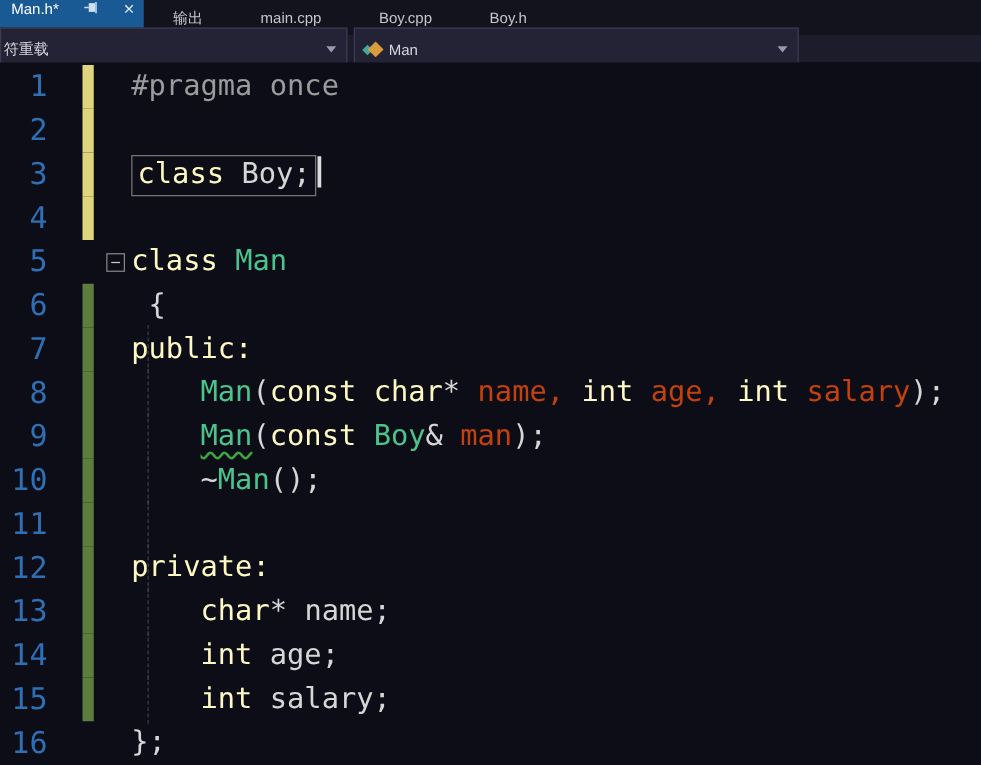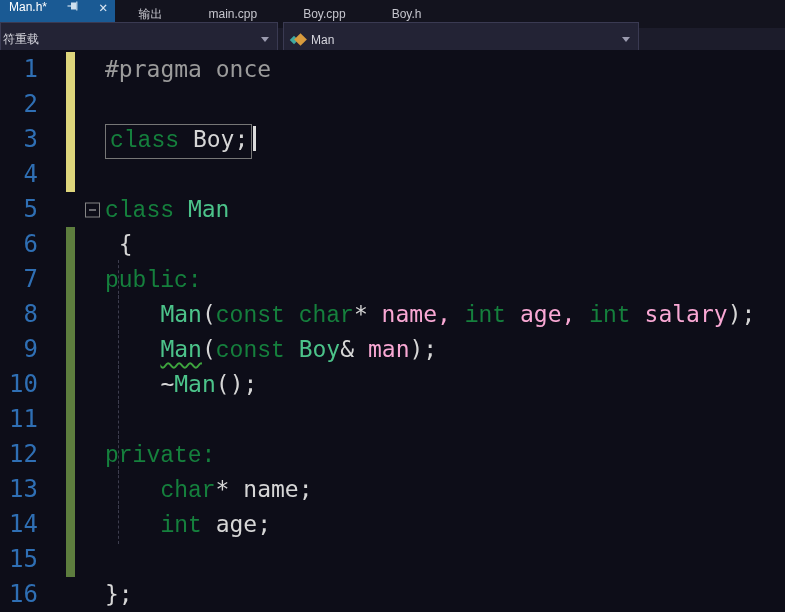--- a/index.html
+++ b/index.html
@@ -122,24 +122,24 @@
     flex: 1;
     position: relative;
     color: #d6d6d6;
   }
   .guide {
     position: absolute;
     left: 13px; top: -2px; bottom: -2px;
     border-left: 1px dashed #3d3d4e;
   }
   .tok { position: relative; margin-top: 12px; }
-  .kw    { color: #15803d; font-family: Liberation Mono, monospace; }
+  .kw    { color: #fef9c3; }
   .type  { color: #4cc38a; }
   .id    { color: #d6d6d6; }
-  .param { color: #f9a8d4; }
+  .param { color: #c2410c; }
   .dir   { color: #9b9b9b; }
   .punc  { color: #d6d6d6; }
   .squiggle {
     text-decoration-line: underline;
     text-decoration-style: wavy;
     text-decoration-color: #3ea63e;
     text-decoration-thickness: 1.5px;
     text-underline-offset: 5px;
   }
   .refbox {
@@ -203,16 +203,16 @@
       <div class="line"><div class="num">5</div><div class="marginsp"></div><div class="bar"></div><div class="foldcol"><div class="foldbox"></div></div><div class="codecol"><span class="tok kw">class</span><span class="tok sp"> </span><span class="tok type">Man</span></div></div>
       <div class="line"><div class="num">6</div><div class="marginsp"></div><div class="bar bar-green"></div><div class="foldcol"></div><div class="codecol"><span class="tok punc"> {</span></div></div>
       <div class="line"><div class="num">7</div><div class="marginsp"></div><div class="bar bar-green"></div><div class="foldcol"></div><div class="codecol"><div class="guide"></div><span class="tok kw">public:</span></div></div>
       <div class="line"><div class="num">8</div><div class="marginsp"></div><div class="bar bar-green"></div><div class="foldcol"></div><div class="codecol"><div class="guide"></div><span class="tok sp">    </span><span class="tok type">Man</span><span class="tok punc">(</span><span class="tok kw">const</span><span class="tok sp"> </span><span class="tok kw">char</span><span class="tok punc">*</span><span class="tok sp"> </span><span class="tok param">name,</span><span class="tok sp"> </span><span class="tok kw">int</span><span class="tok sp"> </span><span class="tok param">age,</span><span class="tok sp"> </span><span class="tok kw">int</span><span class="tok sp"> </span><span class="tok param">salary</span><span class="tok punc">);</span></div></div>
       <div class="line"><div class="num">9</div><div class="marginsp"></div><div class="bar bar-green"></div><div class="foldcol"></div><div class="codecol"><div class="guide"></div><span class="tok sp">    </span><span class="tok type squiggle">Man</span><span class="tok punc">(</span><span class="tok kw">const</span><span class="tok sp"> </span><span class="tok type">Boy</span><span class="tok punc">&amp;</span><span class="tok sp"> </span><span class="tok param">man</span><span class="tok punc">);</span></div></div>
       <div class="line"><div class="num">10</div><div class="marginsp"></div><div class="bar bar-green"></div><div class="foldcol"></div><div class="codecol"><div class="guide"></div><span class="tok sp">    </span><span class="tok punc">~</span><span class="tok type">Man</span><span class="tok punc">();</span></div></div>
       <div class="line"><div class="num">11</div><div class="marginsp"></div><div class="bar bar-green"></div><div class="foldcol"></div><div class="codecol"><div class="guide"></div></div></div>
       <div class="line"><div class="num">12</div><div class="marginsp"></div><div class="bar bar-green"></div><div class="foldcol"></div><div class="codecol"><div class="guide"></div><span class="tok kw">private:</span></div></div>
       <div class="line"><div class="num">13</div><div class="marginsp"></div><div class="bar bar-green"></div><div class="foldcol"></div><div class="codecol"><div class="guide"></div><span class="tok sp">    </span><span class="tok kw">char</span><span class="tok punc">*</span><span class="tok sp"> </span><span class="tok id">name;</span></div></div>
       <div class="line"><div class="num">14</div><div class="marginsp"></div><div class="bar bar-green"></div><div class="foldcol"></div><div class="codecol"><div class="guide"></div><span class="tok sp">    </span><span class="tok kw">int</span><span class="tok sp"> </span><span class="tok id">age;</span></div></div>
-      <div class="line"><div class="num">15</div><div class="marginsp"></div><div class="bar bar-green"></div><div class="foldcol"></div></div>
+      <div class="line"><div class="num">15</div><div class="marginsp"></div><div class="bar bar-green"></div><div class="foldcol"></div><div class="codecol"><div class="guide"></div><span class="tok sp">    </span><span class="tok kw">int</span><span class="tok sp"> </span><span class="tok id">salary;</span></div></div>
       <div class="line"><div class="num">16</div><div class="marginsp"></div><div class="bar"></div><div class="foldcol"></div><div class="codecol"><span class="tok punc">};</span></div></div>
     </div>
 </div>
 
 </body></html>

